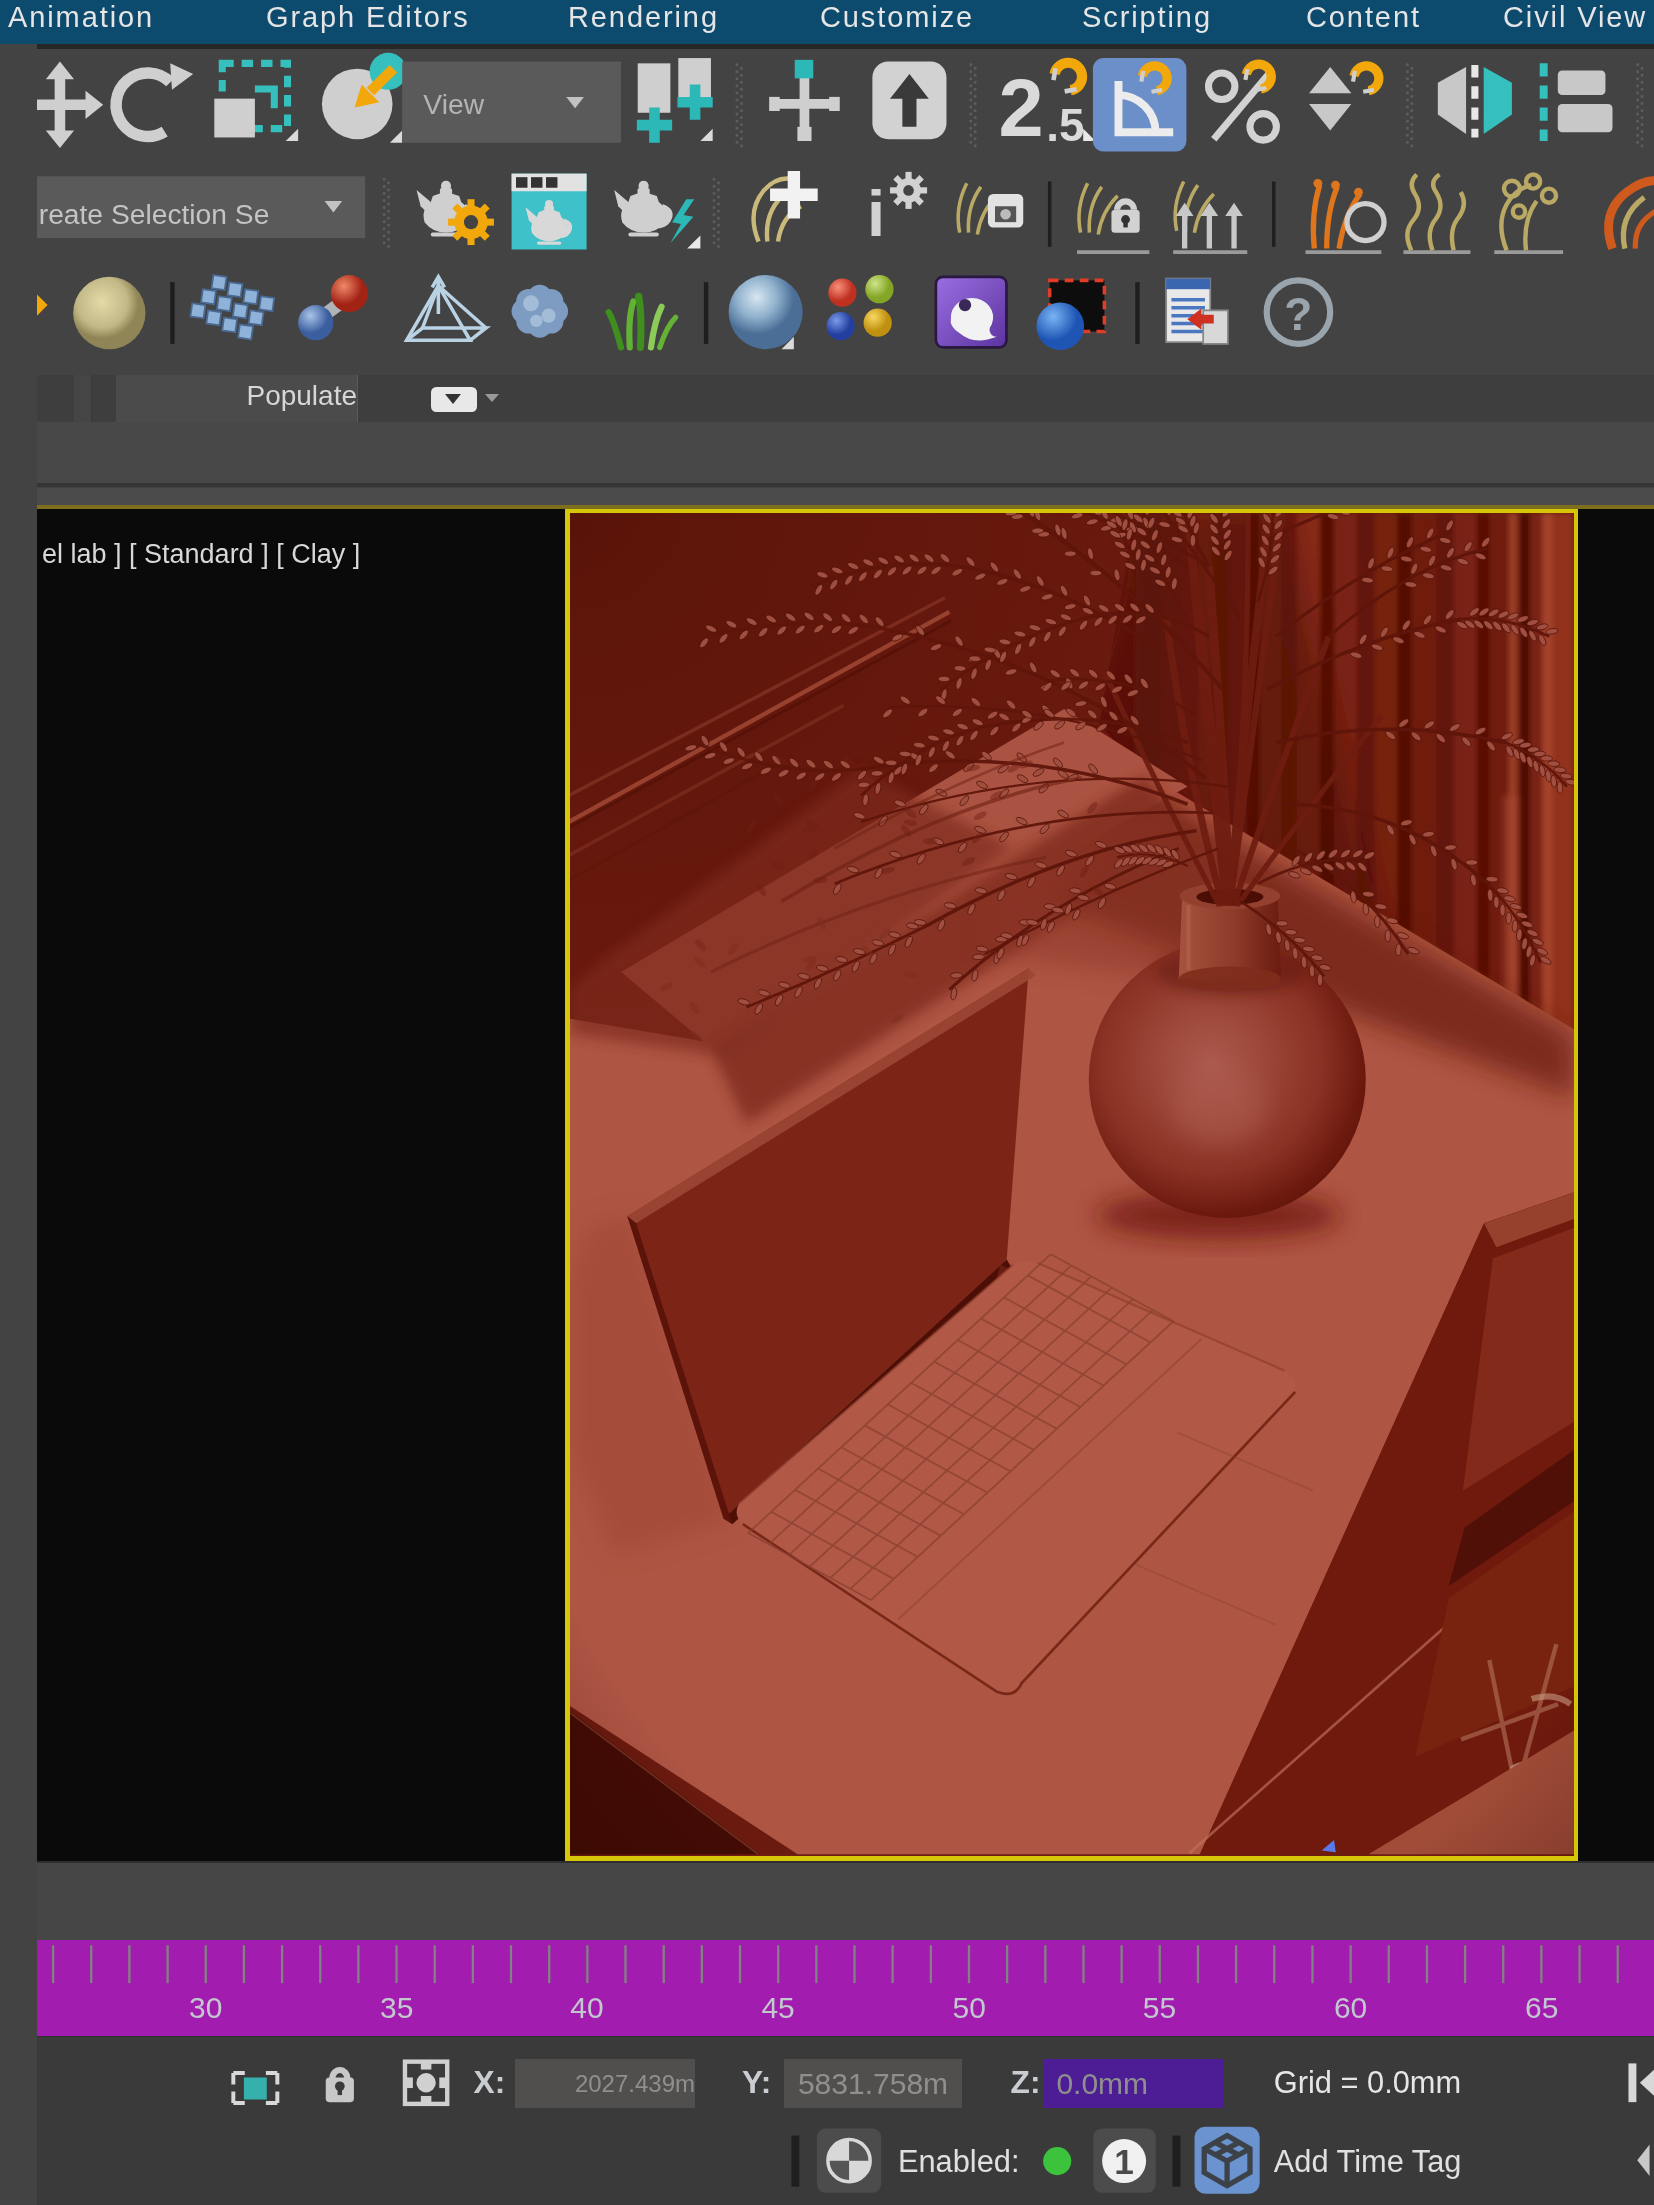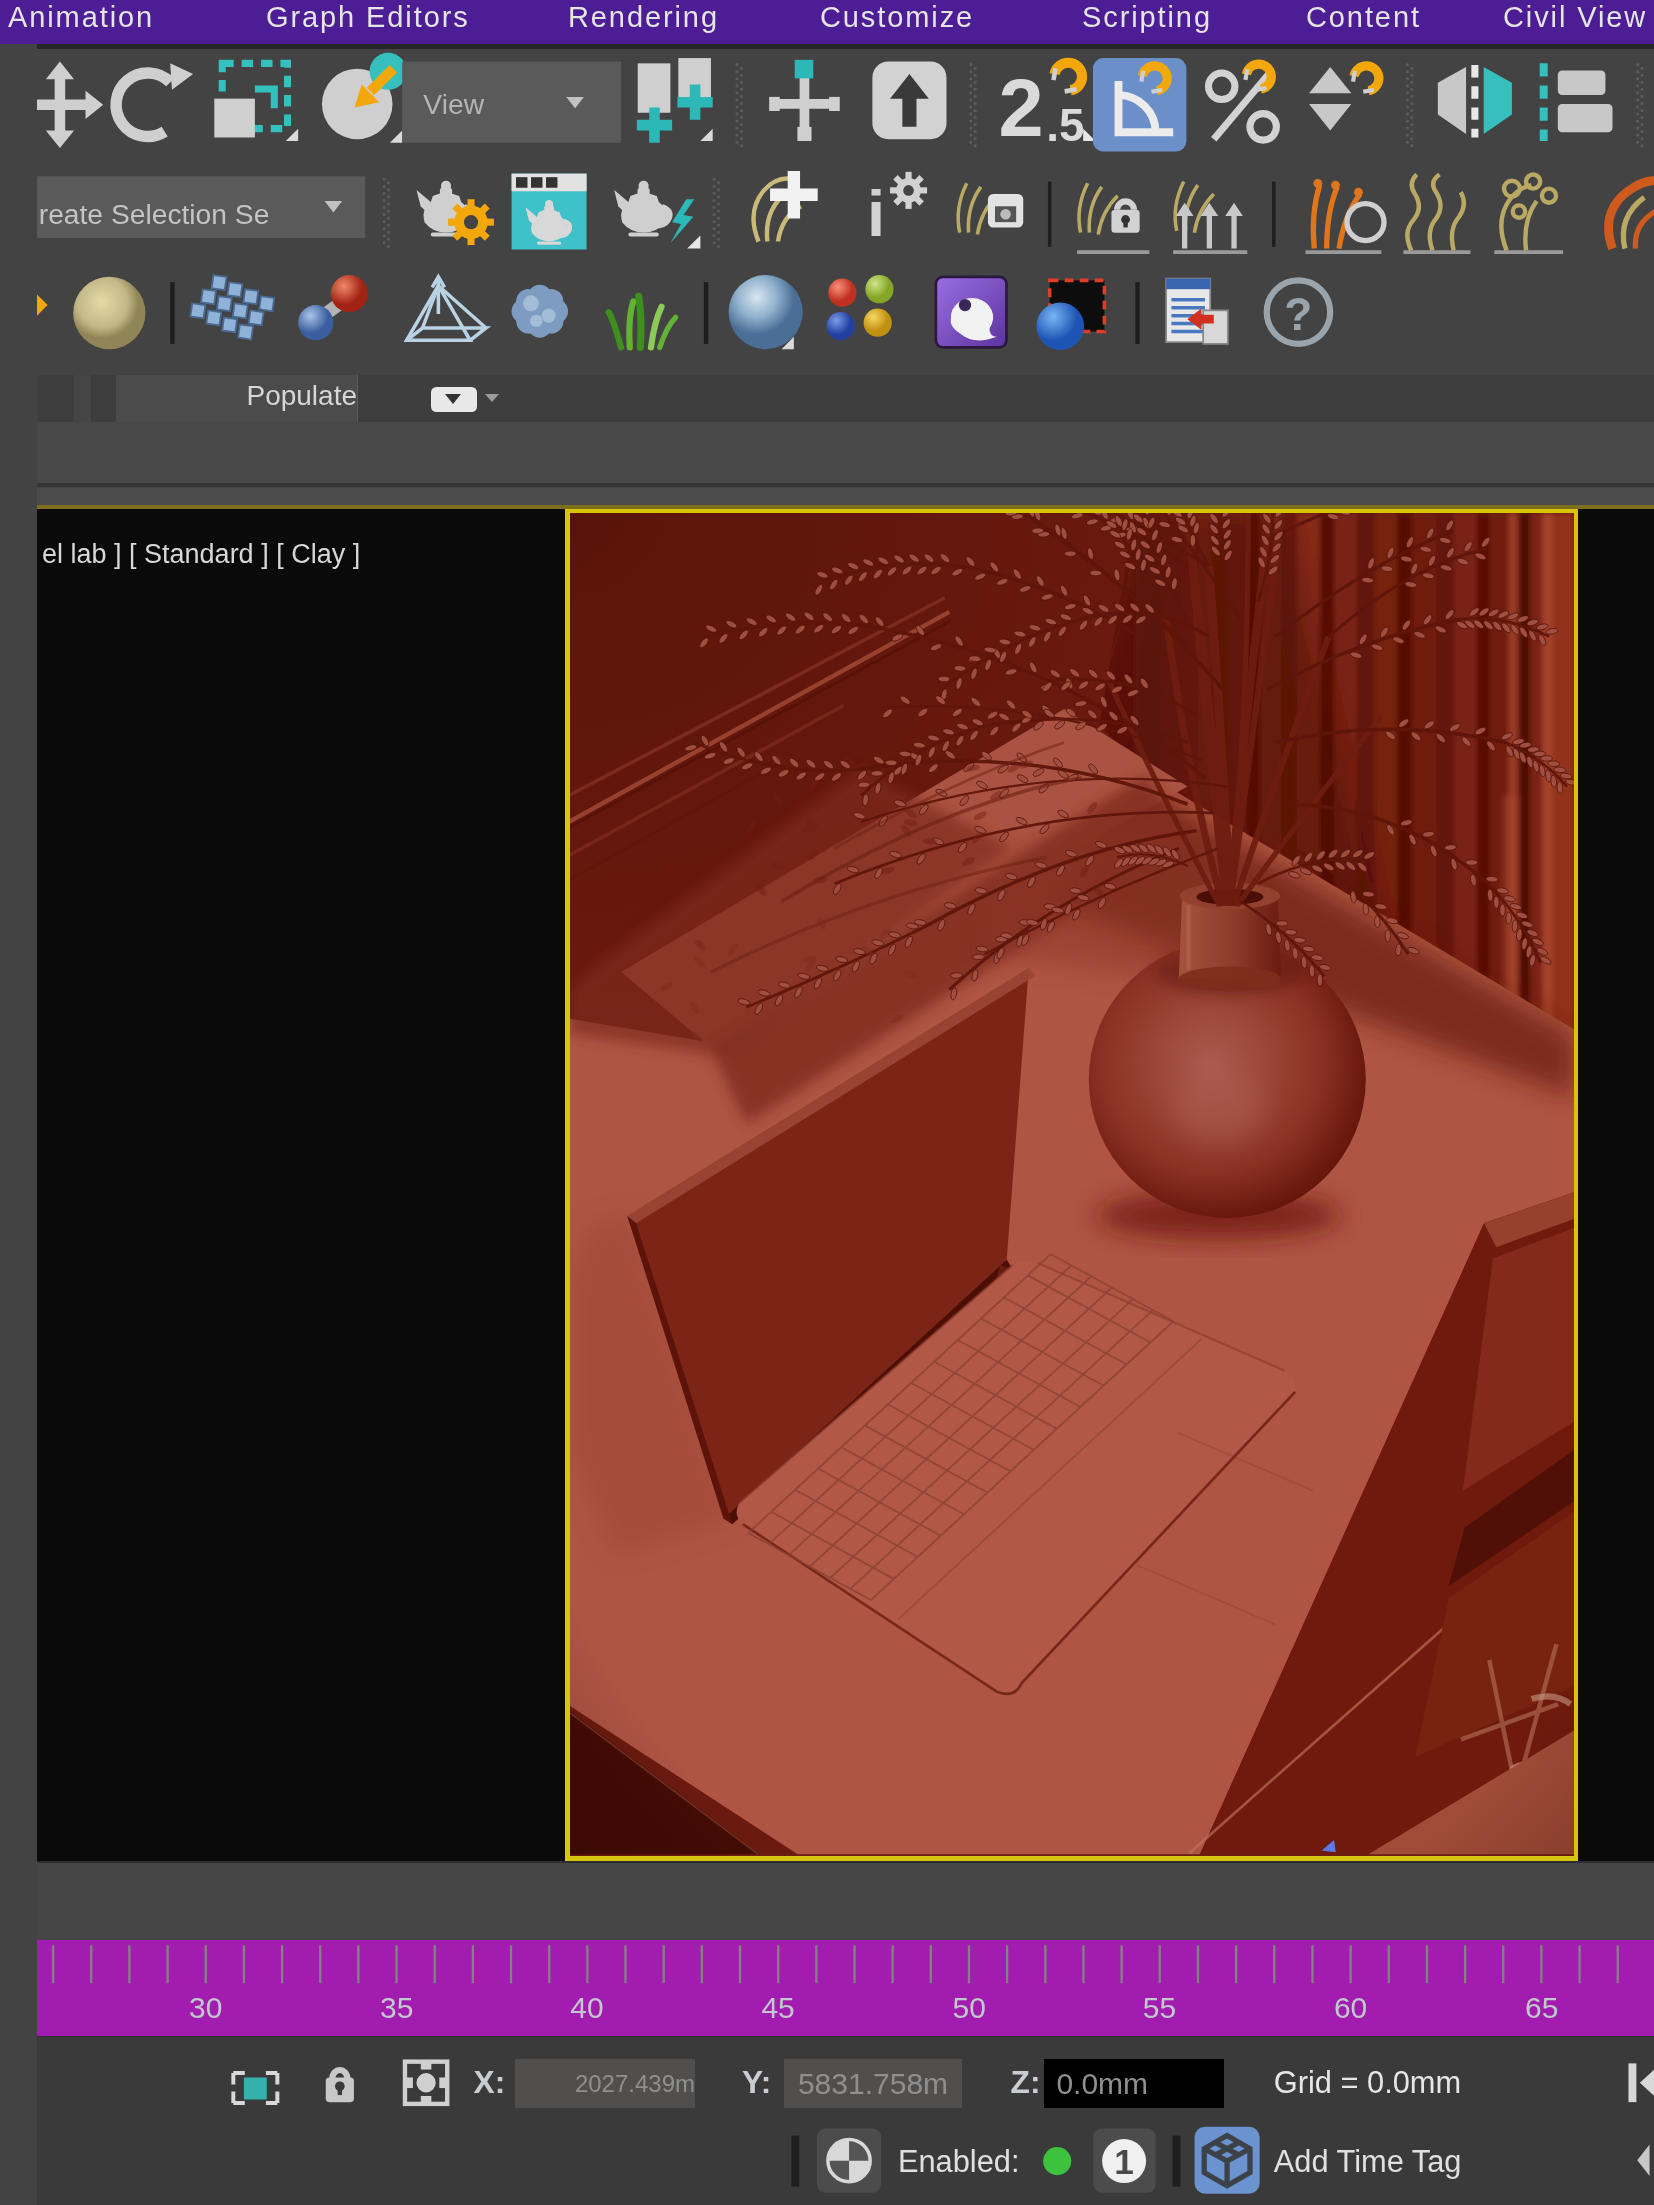--- a/index.html
+++ b/index.html
@@ -1,17 +1,17 @@
 <!DOCTYPE html>
 <html style="font-size:14px"><head><meta charset="utf-8"><style>
 html,body{margin:0;padding:0;background:#222;}
 *{box-sizing:border-box;}
 #page{position:relative;width:1654px;height:2206px;overflow:hidden;background:#434343;font-family:"Liberation Sans",sans-serif;}
 .abs{position:absolute;margin-left:37px;}
-.menu{position:absolute;top:0;left:0;width:1654px;height:44px;background:#4c1d95;}
+.menu{position:absolute;top:0;left:0;width:1654px;height:44px;background:#0c4a6e;}
 .menu span{position:absolute;top:0.9px;font-size:29px;letter-spacing:1.9px;color:#e5e5e5;white-space:nowrap;}
 svg{display:block;}
 text{font-family:"Liberation Sans",sans-serif;}
 </style></head>
 <body>
 <div id="page">
   <div class="menu">
     <span style="left:8px">Animation</span>
     <span style="left:266px">Graph Editors</span>
     <span style="left:568px">Rendering</span>
@@ -1419,15 +1419,15 @@
 <path d="M1336,120 L1362,134 M1362,120 L1336,134" transform="translate(1,0)"></path>
         </g>
 <text x="1403" y="153" font-size="35" fill="#e0e0e0">Add Time Tag</text>
 <g fill="#c8c8c8">
           <path d="M1830,122 L1816,140 L1830,158 Z"></path>
           <path d="M1838,122 L1852,140 L1838,158 Z"></path>
         </g>
 </svg>
       <div style="position:absolute;left:478px;top:22px;width:180px;height:49px;background:#514f4d;font-size:24px;color:#8f8f8f;text-align:right;line-height:49px;">2027.439m</div>
       <div style="position:absolute;left:747px;top:22px;width:178px;height:49px;background:#514f4d;font-size:30px;color:#8f8f8f;text-align:center;line-height:49px;">5831.758m</div>
-      <div style="position:absolute;left:1007px;top:22px;width:180px;height:49px;background:#000000;font-size:30px;color:#8f8f8f;text-align:left;padding-left:12.4px;line-height:49px;">0.0mm</div>
+      <div style="position:absolute;left:1007px;top:22px;width:180px;height:49px;background:#4c1d95;font-size:30px;color:#8f8f8f;text-align:left;padding-left:12.4px;line-height:49px;">0.0mm</div>
   </div>
 </div>
 
 </body></html>

